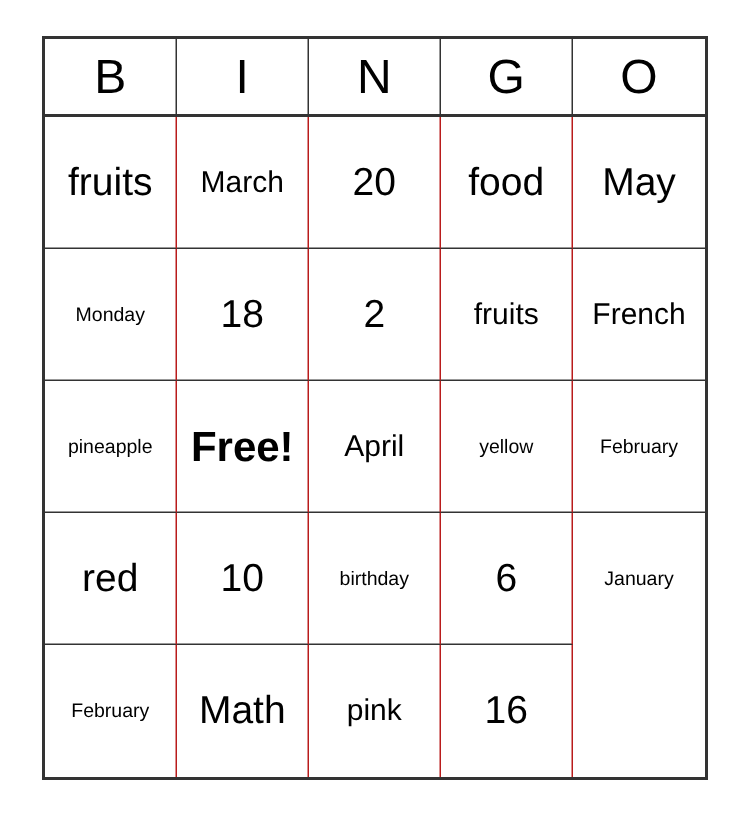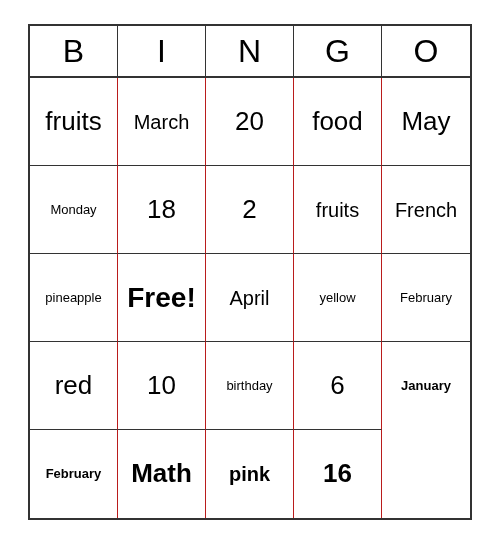--- a/index.html
+++ b/index.html
@@ -61,21 +61,20 @@
       text-align: center;
       padding: 4px;
     }
 
     .bingo-cell:nth-child(5n) {
       border-right: none;
     }
 
     .bingo-cell:nth-last-child(-n+5) {
       border-bottom: none;
-      font-weight: bold;
     }
 
     .cell-text {
       font-size: 14px;
       line-height: 1.2;
     }
 
     .cell-text.large {
       font-size: 26px;
     }

